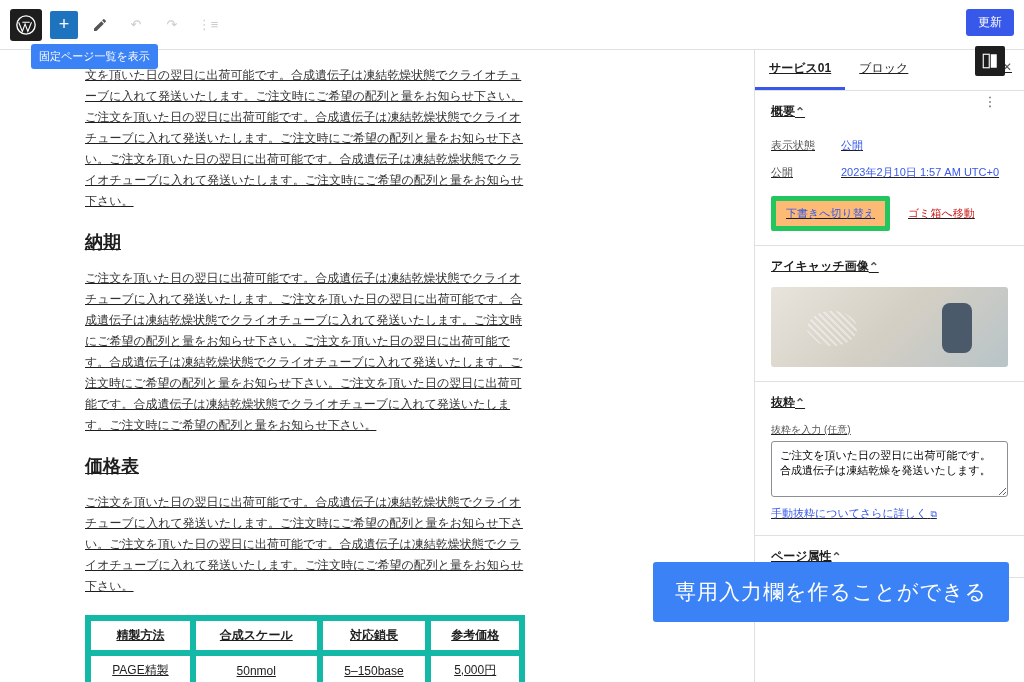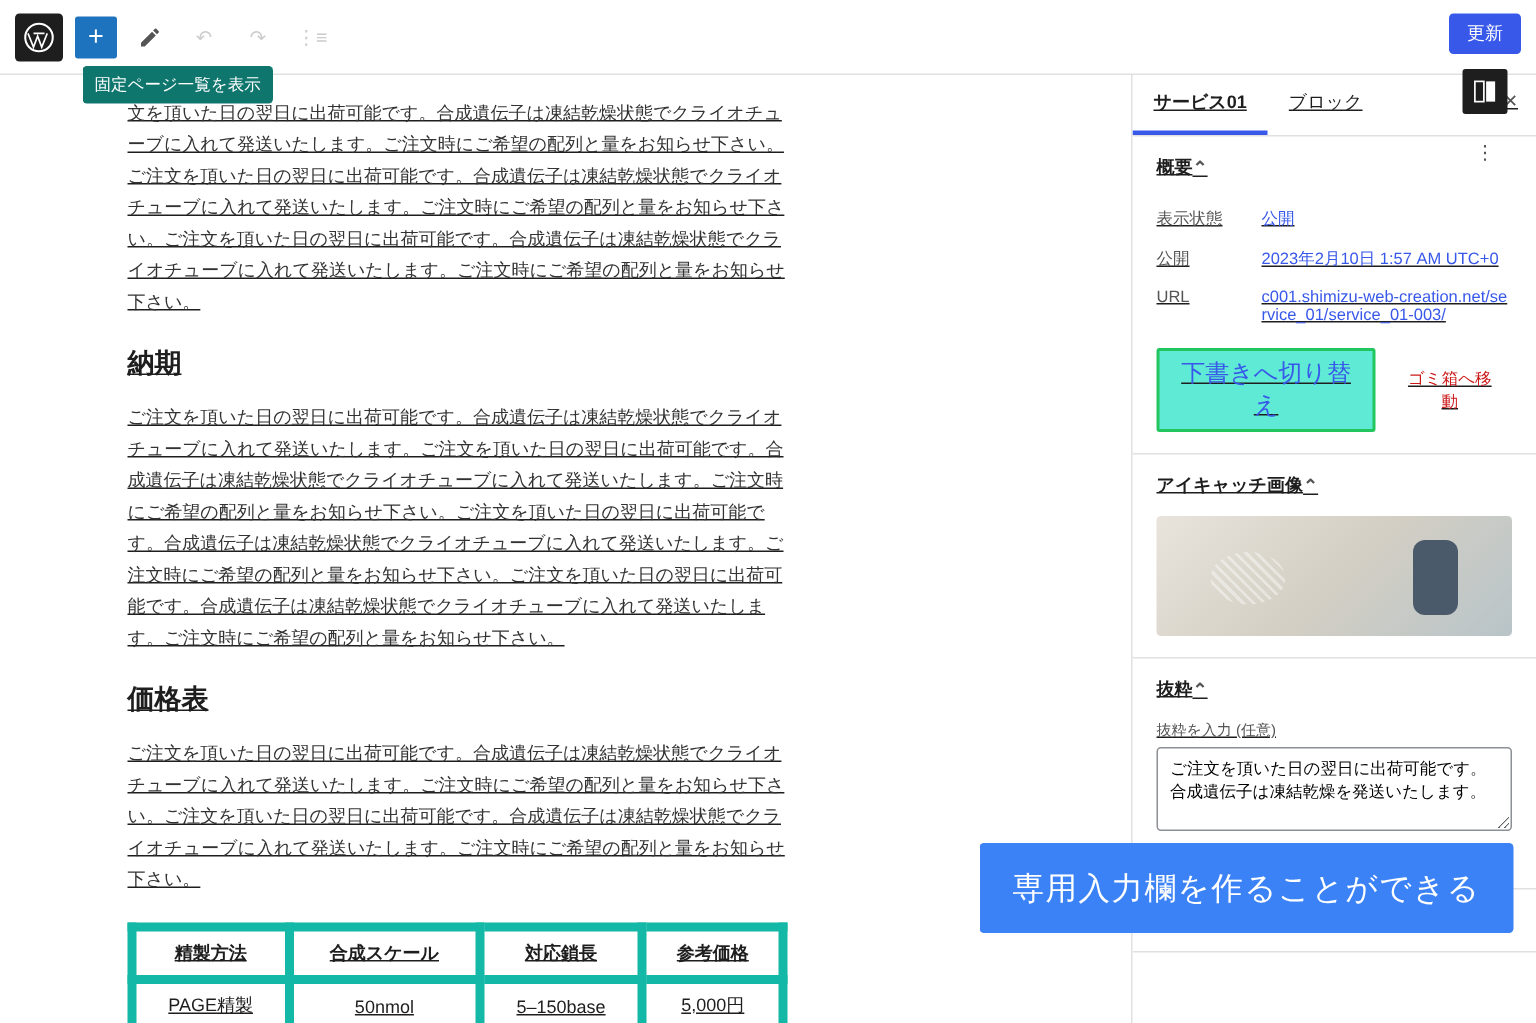--- a/index.html
+++ b/index.html
@@ -3,21 +3,21 @@
 <meta charset="utf-8">
 <style>
 * { margin: 0; padding: 0; box-sizing: border-box; }
 body { font-family: -apple-system, BlinkMacSystemFont, "Segoe UI", sans-serif; font-size: 13px; color: #1e1e1e; background: #fff; width: 1024px; height: 682px; overflow: hidden; position: relative; }
 .topbar { height: 50px; border-bottom: 1px solid #e0e0e0; display: flex; align-items: center; padding: 0 10px; gap: 8px; position: relative; }
 .wp-logo { width: 32px; height: 32px; background: #1e1e1e; border-radius: 3px; display: flex; align-items: center; justify-content: center; }
 .wp-logo svg { width: 22px; height: 22px; }
 .add-btn { width: 28px; height: 28px; background: #1e73be; color: #fff; border-radius: 2px; display: flex; align-items: center; justify-content: center; font-size: 18px; cursor: pointer; }
 .tool-icon { width: 28px; height: 28px; display: flex; align-items: center; justify-content: center; color: #555; cursor: pointer; }
 .tool-icon.disabled { color: #ccc; cursor: default; }
-.tooltip { position: absolute; top: 44px; left: 55px; background: #0f766e; color: #fff; font-size: 11px; padding: 5px 8px; border-radius: 3px; white-space: nowrap; }
+.tooltip { position: absolute; top: 44px; left: 31px; background: #3b82f6; color: #fff; font-size: 11px; padding: 5px 8px; border-radius: 3px; white-space: nowrap; }
 .top-right { margin-left: auto; display: flex; align-items: center; gap: 10px; flex-direction: column; }
 .update-btn { background: #3858e9; color: #fff; padding: 5px 12px; border-radius: 3px; font-size: 12px; cursor: pointer; border: none; }
 .settings-btn { width: 30px; height: 30px; background: #1e1e1e; color: #fff; display: flex; align-items: center; justify-content: center; border-radius: 2px; cursor: pointer; }
 .more-btn { width: 30px; height: 30px; display: flex; align-items: center; justify-content: center; cursor: pointer; color: #555; }
 .main-area { display: flex; height: 632px; text-decoration: underline; }
 .editor { flex: 1; overflow-y: auto; padding: 15px 0 0 0; }
 .content { max-width: 440px; margin: 0 0 0 85px; }
 .content p { font-size: 12px; line-height: 1.75; margin-bottom: 18px; color: #333; }
 .content h2 { font-size: 18px; font-weight: 700; margin: 8px 0 14px; }
 table { border-collapse: collapse; width: 100%; margin-bottom: 6px; }
@@ -30,21 +30,21 @@
 .tab.active { border-bottom-color: #3858e9; font-weight: 600; }
 .tab-close { margin-left: auto; padding: 10px 12px; cursor: pointer; color: #555; }
 .panel-section { border-bottom: 1px solid #e0e0e0; }
 .panel-title { display: flex; justify-content: flex-start; align-items: center; padding: 12px 16px; font-size: 12px; font-weight: 600; cursor: pointer; }
 .chev-up { color: #555; }
 .panel-body { padding: 0 16px 14px; }
 .meta-row { display: flex; padding: 6px 0; font-size: 11px; }
 .meta-label { width: 70px; color: #555; }
 .meta-val { color: #3858e9; cursor: pointer; flex: 1; word-break: break-all; }
 .btn-row { display: flex; gap: 8px; margin-top: 10px; }
-.btn-outline { border: 2px solid #22c55e; color: #3858e9; background: #5eead4; padding: 5px 10px; font-size: 16px; border-radius: 2px; cursor: pointer; }
+.btn-outline { border: 5px solid #22c55e; color: #3858e9; background: #fdba74; padding: 5px 10px; font-size: 11px; border-radius: 2px; cursor: pointer; }
 .btn-danger { color: #cc1818; border: none; background: none; padding: 5px 10px; font-size: 11px; cursor: pointer; }
 .fi-thumb { width: 100%; height: 80px; background: linear-gradient(135deg, #e8e4dc 0%, #d4cfc4 50%, #b8c4c8 100%); border-radius: 3px; position: relative; overflow: hidden; }
 .fi-thumb::before { content: ""; position: absolute; left: 15%; top: 30%; width: 50px; height: 35px; background: repeating-linear-gradient(45deg, #fff, #fff 2px, transparent 2px, transparent 5px); opacity: 0.4; border-radius: 50%; }
 .fi-thumb::after { content: ""; position: absolute; right: 15%; top: 20%; width: 30px; height: 50px; background: #4a5a6a; border-radius: 8px; }
 .excerpt-box { width: 100%; border: 1px solid #8c8f94; border-radius: 3px; padding: 6px 8px; font-size: 11px; height: 56px; resize: vertical; margin-bottom: 6px; font-family: inherit; }
 .excerpt-link { color: #3858e9; font-size: 11px; cursor: pointer; }
 .excerpt-link .ext { font-size: 9px; }
 </style>
 </head>
 <body>
@@ -143,24 +143,20 @@
       </div>
       <div class="panel-body">
         <div class="meta-row">
             <div class="meta-label">表示状態</div>
             <div class="meta-val">公開</div>
           </div>
         <div class="meta-row">
             <div class="meta-label">公開</div>
             <div class="meta-val">2023年2月10日 1:57 AM UTC+0</div>
           </div>
-        <div class="meta-row">
-            <div class="meta-label">URL</div>
-            <div class="meta-val">c001.shimizu-web-creation.net/service_01/service_01-003/</div>
-          </div>
         <div class="btn-row">
           <button class="btn-outline">下書きへ切り替え</button>
           <button class="btn-danger">ゴミ箱へ移動</button>
         </div>
       </div>
     </div>
 
     <div class="panel-section">
       <div class="panel-title">
         <span>アイキャッチ画像</span>

